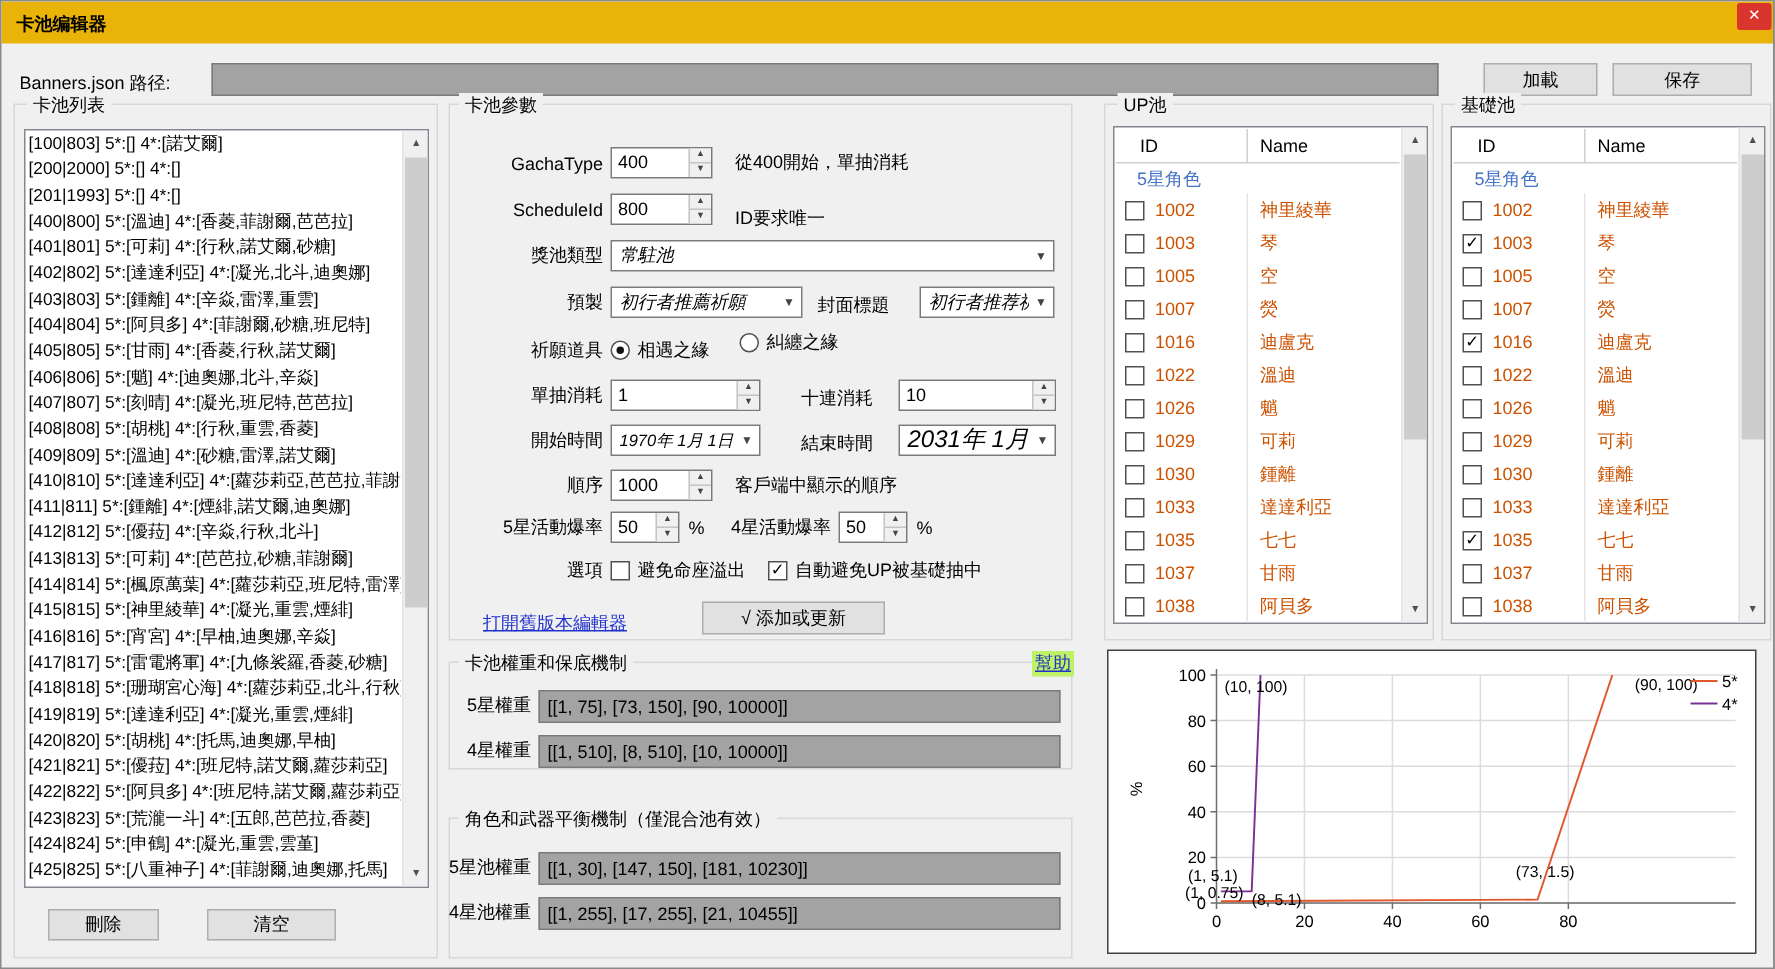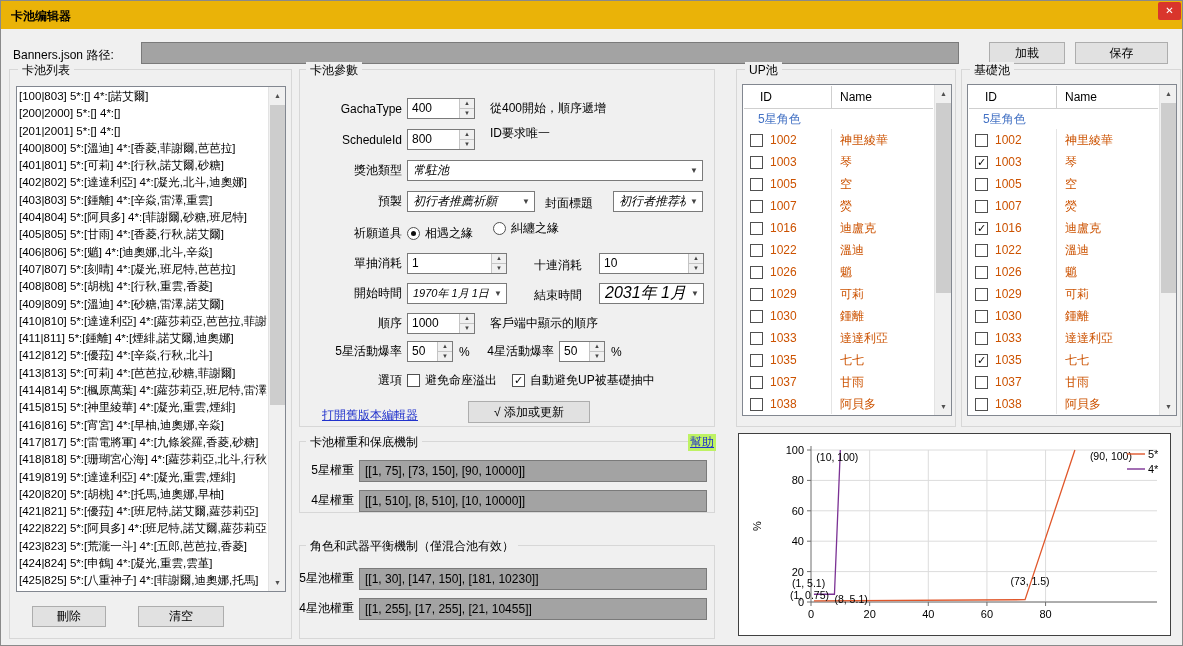--- a/index.html
+++ b/index.html
@@ -74,21 +74,21 @@
   </div>
   <div class="btn" style="left:988px;top:41px;width:76px;height:22px">加載</div>
   <div class="btn" style="left:1074px;top:41px;width:93px;height:22px">保存</div>
 
   <div class="group" style="left:8px;top:68px;width:283px;height:570px">
     <span class="legend">卡池列表</span>
     <div class="listbox" style="left:6px;top:16px;width:270px;height:506px">
       <div class="list-items" id="pool-list">
           <div class="list-item">[100|803] 5*:[] 4*:[諾艾爾]</div>
           <div class="list-item">[200|2000] 5*:[] 4*:[]</div>
-          <div class="list-item">[201|2001] 5*:[] 4*:[]</div>
+          <div class="list-item">[201|1993] 5*:[] 4*:[]</div>
           <div class="list-item">[400|800] 5*:[溫迪] 4*:[香菱,菲謝爾,芭芭拉]</div>
           <div class="list-item">[401|801] 5*:[可莉] 4*:[行秋,諾艾爾,砂糖]</div>
           <div class="list-item">[402|802] 5*:[達達利亞] 4*:[凝光,北斗,迪奧娜]</div>
           <div class="list-item">[403|803] 5*:[鍾離] 4*:[辛焱,雷澤,重雲]</div>
           <div class="list-item">[404|804] 5*:[阿貝多] 4*:[菲謝爾,砂糖,班尼特]</div>
           <div class="list-item">[405|805] 5*:[甘雨] 4*:[香菱,行秋,諾艾爾]</div>
           <div class="list-item">[406|806] 5*:[魈] 4*:[迪奧娜,北斗,辛焱]</div>
           <div class="list-item">[407|807] 5*:[刻晴] 4*:[凝光,班尼特,芭芭拉]</div>
           <div class="list-item">[408|808] 5*:[胡桃] 4*:[行秋,重雲,香菱]</div>
           <div class="list-item">[409|809] 5*:[溫迪] 4*:[砂糖,雷澤,諾艾爾]</div>
@@ -123,31 +123,31 @@
     <span class="legend" style="left:6px">卡池參數</span>
 
     <span class="rl" style="left:0;top:28px;width:102px">GachaType</span>
     <div class="spinner" style="left:107px;top:28px;width:68px">
       <span class="spin-val">400</span>
       <span class="spin-btns">
           <span>▲</span>
           <span>▼</span>
         </span>
     </div>
-    <span class="hint" style="left:190px;top:28px">從400開始，順序遞增</span>
+    <span class="hint" style="left:190px;top:28px">從400開始，單抽消耗</span>
 
     <span class="rl" style="left:0;top:59px;width:102px">ScheduleId</span>
     <div class="spinner" style="left:107px;top:59px;width:68px">
       <span class="spin-val">800</span>
       <span class="spin-btns">
           <span>▲</span>
           <span>▼</span>
         </span>
     </div>
-    <span class="hint" style="left:190px;top:53px">ID要求唯一</span>
+    <span class="hint" style="left:190px;top:65px">ID要求唯一</span>
 
     <span class="rl" style="left:0;top:90px;width:102px">獎池類型</span>
     <div class="combo" style="left:107px;top:90px;width:296px">
       <span class="combo-val">常駐池</span>
       <span class="combo-arrow">▼</span>
     </div>
 
     <span class="rl" style="left:0;top:121px;width:102px">預製</span>
     <div class="combo" style="left:107px;top:121px;width:128px">
       <span class="combo-val">初行者推薦祈願</span>

